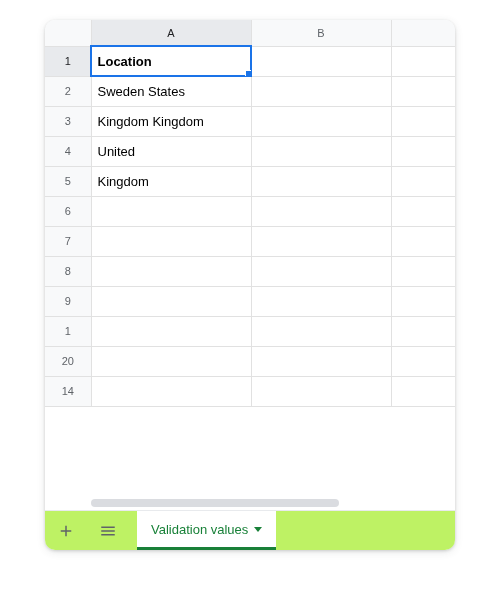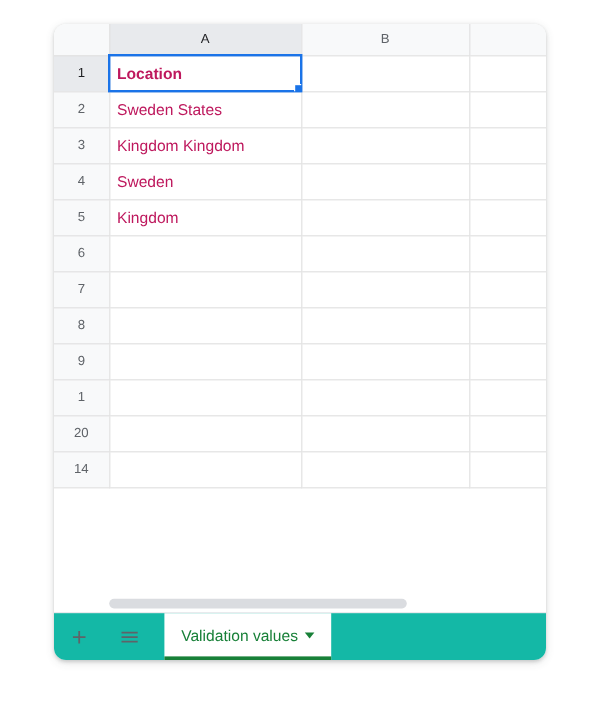--- a/index.html
+++ b/index.html
@@ -69,21 +69,21 @@
     }
     .row-header.active {
       background: #e8eaed;
       color: #202124;
     }
     td.cell {
       border-right: 1px solid #e1e1e1;
       border-bottom: 1px solid #e1e1e1;
       padding: 0 6px;
       font-size: 13px;
-      color: #be185d;
+      color: #000000;
       height: 30px;
       vertical-align: middle;
       white-space: nowrap;
       overflow: hidden;
       position: relative;
     }
     td.cell.bold {
       font-weight: 700;
     }
     td.cell.selected {
@@ -112,21 +112,21 @@
     .scrollbar-thumb {
       height: 8px;
       width: 78%;
       background: #dadce0;
       border-radius: 4px;
     }
     .footer {
       display: flex;
       align-items: stretch;
       height: 40px;
-      background: #14b8a6;
+      background: #bef264;
       border-top: 1px solid #e8eaed;
     }
     .footer-btn {
       width: 42px;
       display: flex;
       align-items: center;
       justify-content: center;
       color: #5f6368;
       cursor: pointer;
     }
@@ -180,21 +180,21 @@
             <td class="cell col-c"></td>
           </tr>
           <tr>
             <th class="row-header">3</th>
             <td class="cell col-a">Kingdom Kingdom</td>
             <td class="cell col-b"></td>
             <td class="cell col-c"></td>
           </tr>
           <tr>
             <th class="row-header">4</th>
-            <td class="cell col-a">Sweden</td>
+            <td class="cell col-a">United</td>
             <td class="cell col-b"></td>
             <td class="cell col-c"></td>
           </tr>
           <tr>
             <th class="row-header">5</th>
             <td class="cell col-a">Kingdom</td>
             <td class="cell col-b"></td>
             <td class="cell col-c"></td>
           </tr>
           <tr>

